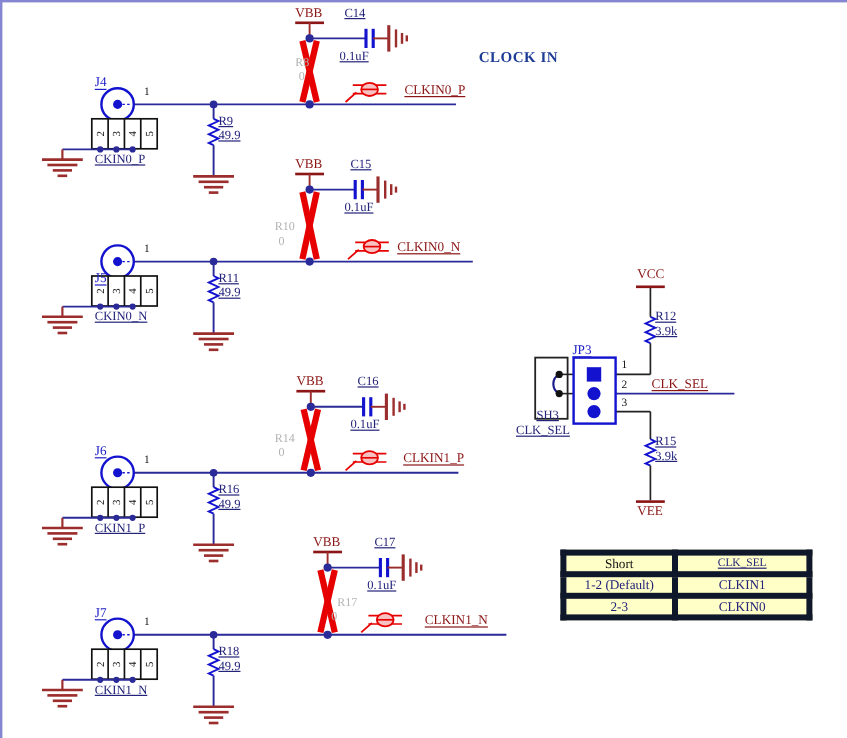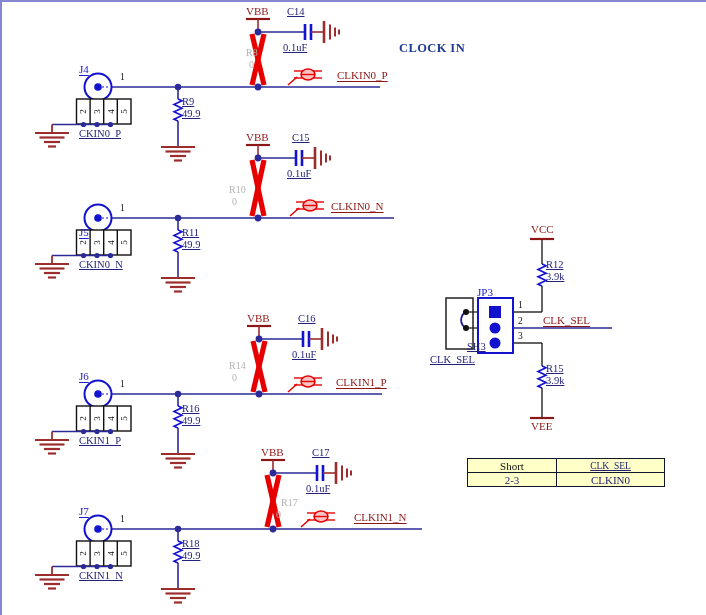--- a/index.html
+++ b/index.html
@@ -12,21 +12,21 @@
   .ref-blue{color:#2020c8;font-size:11px;text-decoration:underline;text-underline-offset:2px;}
   .ref-navy{color:#23237a;font-size:10.5px;text-decoration:underline;text-underline-offset:1px;text-align:center;}
   .net{color:#8c1616;font-size:11px;text-decoration:underline;text-underline-offset:2px;}
   .rail{color:#8c1616;font-size:11px;}
   .pinnum{color:#111111;font-size:9.5px;}
   .gray{color:#b2b2b2;font-size:10px;}
   .title{position:absolute;left:399px;top:41px;color:#1e3c96;font-size:12.5px;font-weight:600;
          letter-spacing:0.4px;font-family:"Liberation Serif",serif;}
   table.seltable{position:absolute;left:467px;top:458px;border-collapse:collapse;
                  background:#ffffc8;border:1.5px solid #222;}
-  table.seltable th,table.seltable td{border:1px solid #0f172a;text-align:center;
+  table.seltable th,table.seltable td{border:5px solid #0f172a;text-align:center;
                  padding:0 3px;height:13px;font-weight:normal;
                  font-family:"Liberation Serif",serif;}
   th.col-short{width:82px;color:#111;font-size:11px;}
   th.col-sel{width:101px;color:#23237a;font-size:9.5px;text-decoration:underline;}
   table.seltable td{color:#23237a;font-size:11px;}
 </style>
 </head>
 <body>
 
 <div class="sheet">
@@ -286,21 +286,21 @@
       <div class="lbl pinnum" style="left: 120px; top: 515px;">1</div>
       <div class="lbl ref-navy" style="left: 79px; top: 571px;">CKIN1_N</div>
       <div class="lbl ref-navy" style="left: 182px; top: 539px;">R18</div>
       <div class="lbl ref-navy" style="left: 182px; top: 551px;">49.9</div>
       <div class="lbl rail" style="left: 261px; top: 447px;">VBB</div>
       <div class="lbl ref-navy" style="left: 312px; top: 448px;">C17</div>
       <div class="lbl ref-navy" style="left: 306px; top: 484px;">0.1uF</div>
       <div class="lbl gray" style="left: 281px; top: 498px;">R17</div>
       <div class="lbl gray" style="left: 276px; top: 510px;">0</div>
       <div class="lbl net" style="left: 354px; top: 512px;">CLKIN1_N</div>
-      <div class="lbl ref-navy" style="left: 447px; top: 342px; margin-left: 20px;">SH3</div>
+      <div class="lbl ref-navy" style="left: 447px; top: 342px;">SH3</div>
       <div class="lbl ref-navy" style="left: 430px; top: 355px;">CLK_SEL</div>
       <div class="lbl ref-blue" style="left: 477px; top: 287px;">JP3</div>
       <div class="lbl pinnum" style="left: 518px; top: 301px;">1</div>
       <div class="lbl pinnum" style="left: 518px; top: 317px;">2</div>
       <div class="lbl pinnum" style="left: 518px; top: 332px;">3</div>
       <div class="lbl net" style="left: 543px; top: 315px;">CLK_SEL</div>
       <div class="lbl rail" style="left: 531px; top: 224px;">VCC</div>
       <div class="lbl ref-navy" style="left: 546px; top: 260px;">R12</div>
       <div class="lbl ref-navy" style="left: 546px; top: 272px;">3.9k</div>
       <div class="lbl rail" style="left: 531px; top: 421px;">VEE</div>
@@ -309,18 +309,22 @@
     </div>
   <table class="seltable">
     <thead>
       <tr>
         <th class="col-short">Short</th>
         <th class="col-sel">CLK_SEL</th>
       </tr>
     </thead>
     <tbody id="selrows">
         <tr>
+          <td>1-2 (Default)</td>
+          <td>CLKIN1</td>
+        </tr>
+        <tr>
           <td>2-3</td>
           <td>CLKIN0</td>
         </tr>
       </tbody>
   </table>
 </div>
 
 </body></html>

